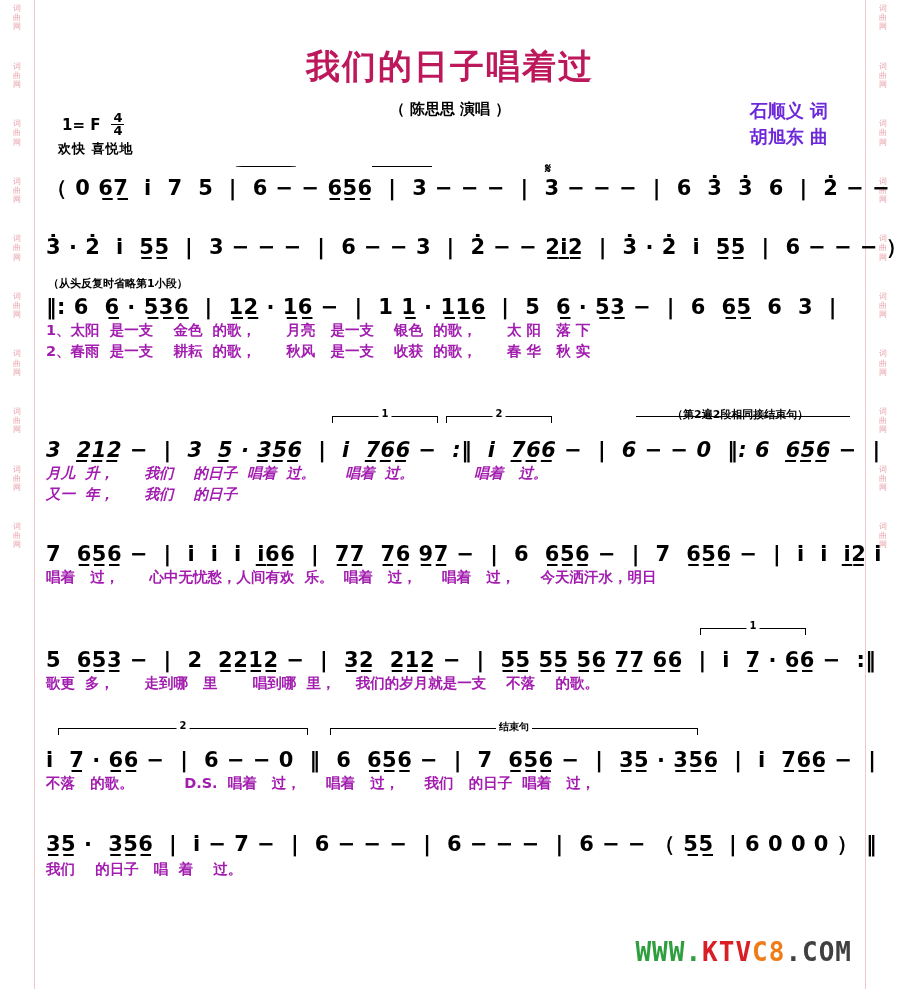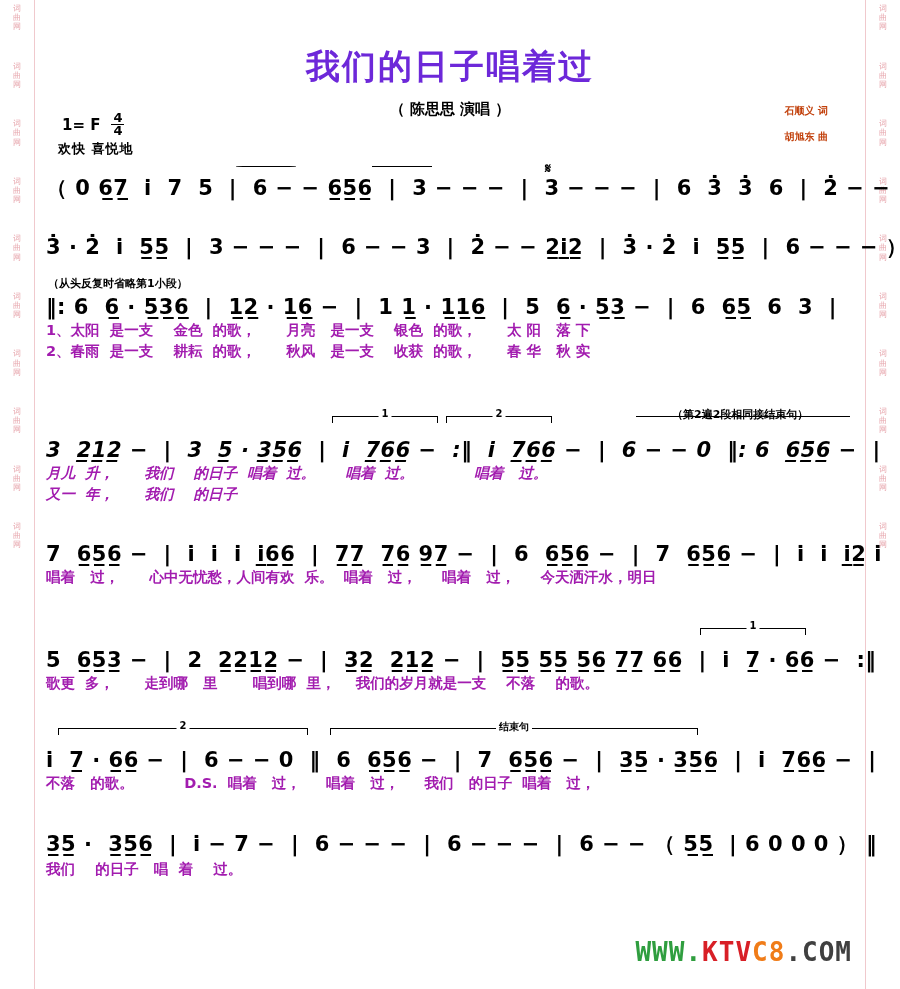--- a/index.html
+++ b/index.html
@@ -56,42 +56,42 @@
   
   .title {
     position: absolute;
     top: 44px;
     left: 0;
     right: 0;
     text-align: center;
     font-size: 34px;
     font-weight: bold;
     letter-spacing: 2px;
-    color: #6d28d9;
+    color: #be185d;
     font-family: "DejaVu Sans", sans-serif;
   }
   .singer {
     position: absolute;
     top: 100px;
     left: 0;
     right: 0;
     text-align: center;
     font-size: 15px;
     font-weight: bold;
     color: #000;
   }
   .credits {
     position: absolute;
     right: 72px;
     top: 98px;
-    font-size: 10px;
+    font-size: 18px;
     font-weight: bold;
     line-height: 26px;
     text-align: right;
-    color: #c2410c;
+    color: #6d28d9;
   }
 
   .keysig {
     position: absolute;
     left: 62px;
     top: 112px;
     font-size: 15px;
     font-weight: bold;
     display: flex;
     align-items: center;

